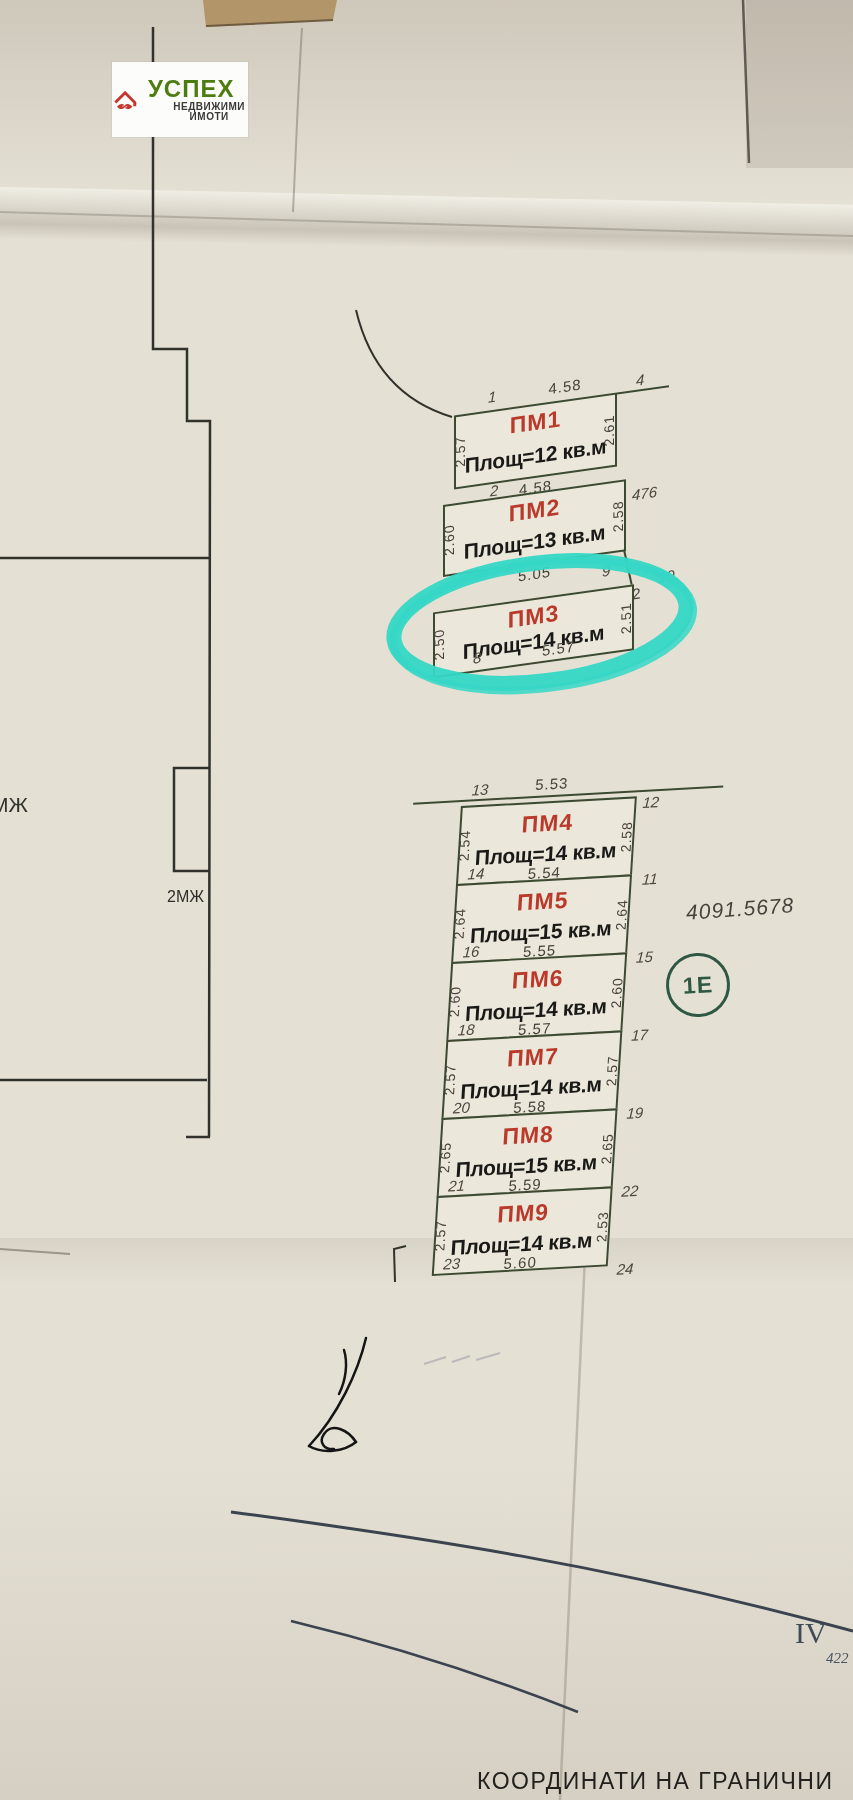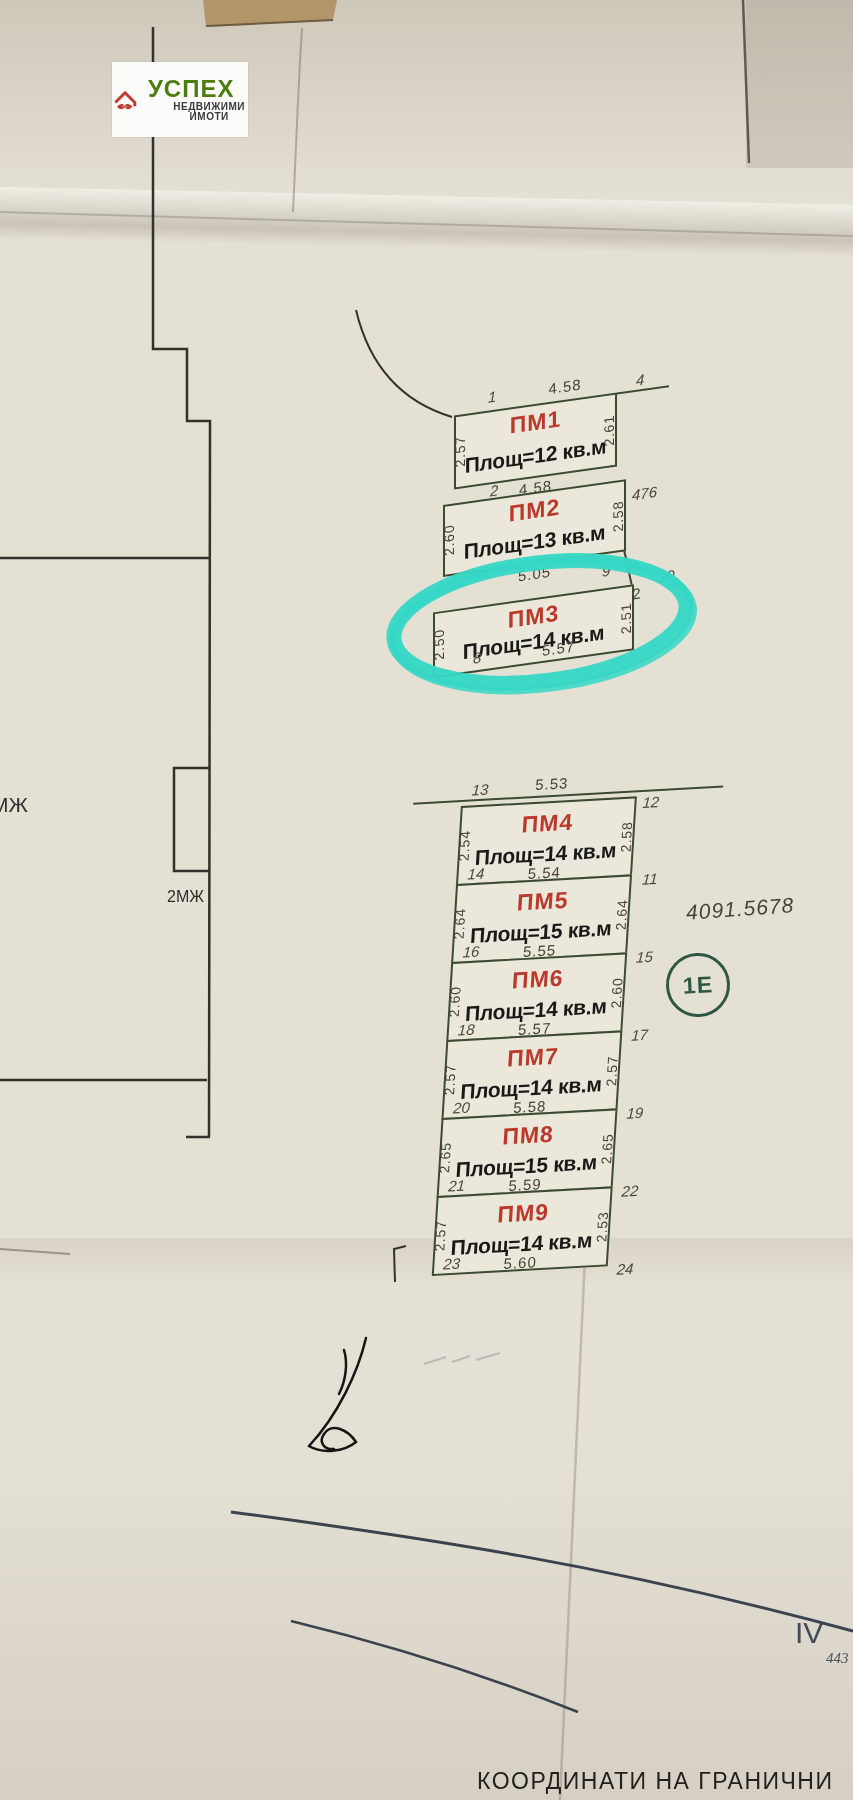--- a/index.html
+++ b/index.html
@@ -44,21 +44,21 @@
   .g2 .or{right:-28px;bottom:-14px;}
   
   .coordnum{position:absolute;left:686px;top:897px;z-index:2;font-style:italic;font-size:21px;
             color:#46433d;letter-spacing:1px;transform:rotate(-4deg);white-space:nowrap;}
   .zone{position:absolute;left:666px;top:953px;width:58px;height:58px;z-index:2;border-radius:50%;
         border:3px solid #2e5844;color:#2e5844;font-weight:700;font-size:23px;
         display:flex;align-items:center;justify-content:center;transform:rotate(-3deg);letter-spacing:1px;}
   .bldg1{position:absolute;left:-9px;top:793px;font-size:21px;color:#33312c;z-index:2;}
   .bldg2{position:absolute;left:167px;top:888px;font-size:16px;color:#2e2d29;z-index:2;}
   .sheet{position:absolute;left:795px;top:1616px;z-index:2;color:#3f4b57;
-         font-family:Liberation Sans, sans-serif;font-size:30px;}
+         font-family:Liberation Serif, serif;font-size:30px;}
   .sheetsub{position:absolute;left:826px;top:1650px;z-index:2;color:#4a5560;
          font-family:"Liberation Serif",serif;font-style:italic;font-size:15px;}
   .footer{position:absolute;left:477px;top:1768px;z-index:2;color:#22211e;
           font-size:23px;letter-spacing:1.5px;white-space:nowrap;}
   .watermark{position:absolute;left:108px;top:1452px;z-index:6;color:rgba(208,116,110,.92);
              font-weight:700;font-size:38px;letter-spacing:3px;white-space:nowrap;}
   
   .logo{position:absolute;left:112px;top:62px;width:136px;height:75px;background:#fcfcfb;z-index:7;
         display:flex;align-items:center;box-shadow:0 0 0 1px rgba(0,0,0,0.04);}
   .logo .txt{flex:1;text-align:center;line-height:1.05;padding-right:3px;}
@@ -229,21 +229,21 @@
     </div>
   </div>
 
   <div class="coordnum">4091.5678</div>
   <div class="zone">
     <span>1E</span>
   </div>
   <div class="bldg1">МЖ</div>
   <div class="bldg2">2МЖ</div>
   <div class="sheet">IV</div>
-  <div class="sheetsub">443</div>
+  <div class="sheetsub">422</div>
   <div class="footer">КООРДИНАТИ НА ГРАНИЧНИ</div>
 
   <div class="logo">
     <svg width="58" height="62" viewBox="0 0 60 64">
       <path d="M8,38 L31,15 L54,38 L54,47" stroke="#c5372c" stroke-width="7" fill="none"></path>
       <path d="M12,48 C18,40 26,40 30,45 C34,40 42,40 48,48 C42,55 36,55 30,49.5 C24,55 18,55 12,48 Z" fill="#c5372c"></path>
       <path d="M24,47 L30,45 M30,49.5 L36,47" stroke="#ffffff" stroke-width="1.6" fill="none"></path>
     </svg>
     <div class="txt">
       <div class="brand">УСПЕХ</div>

